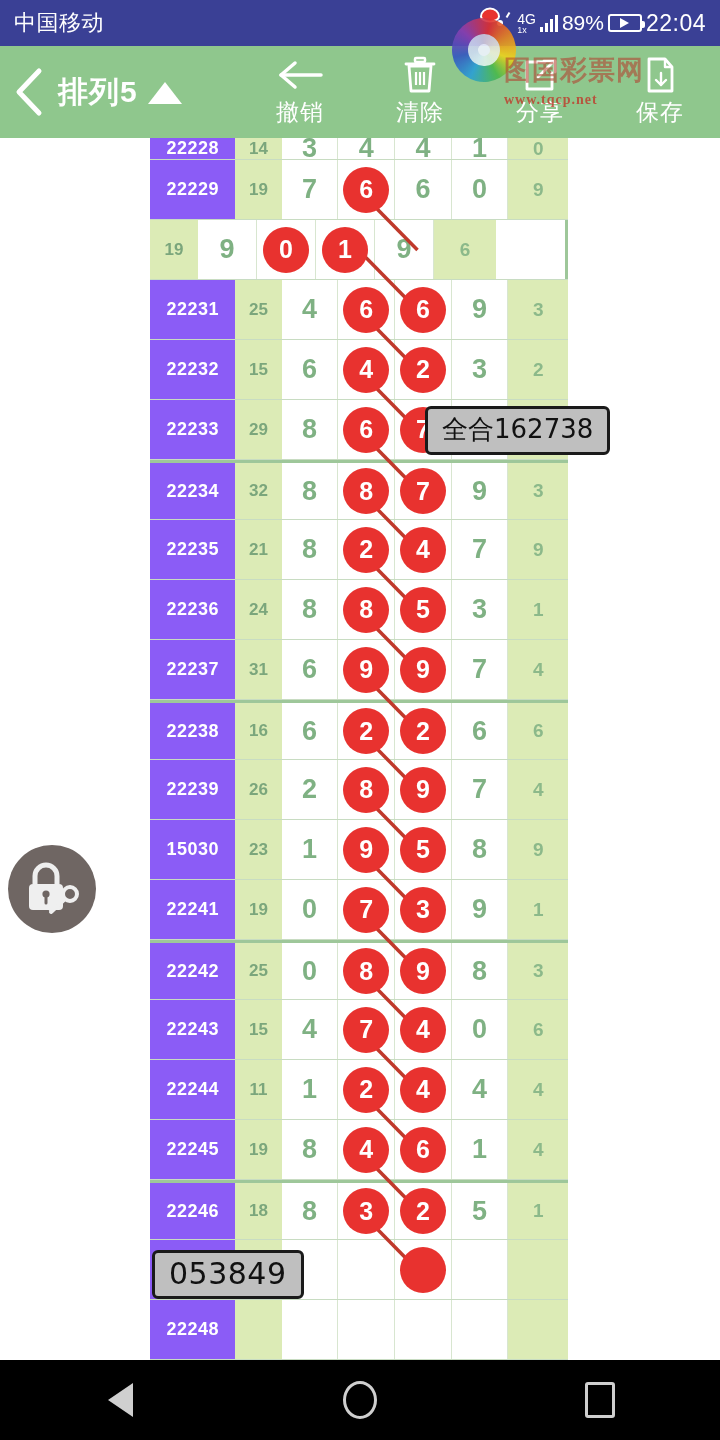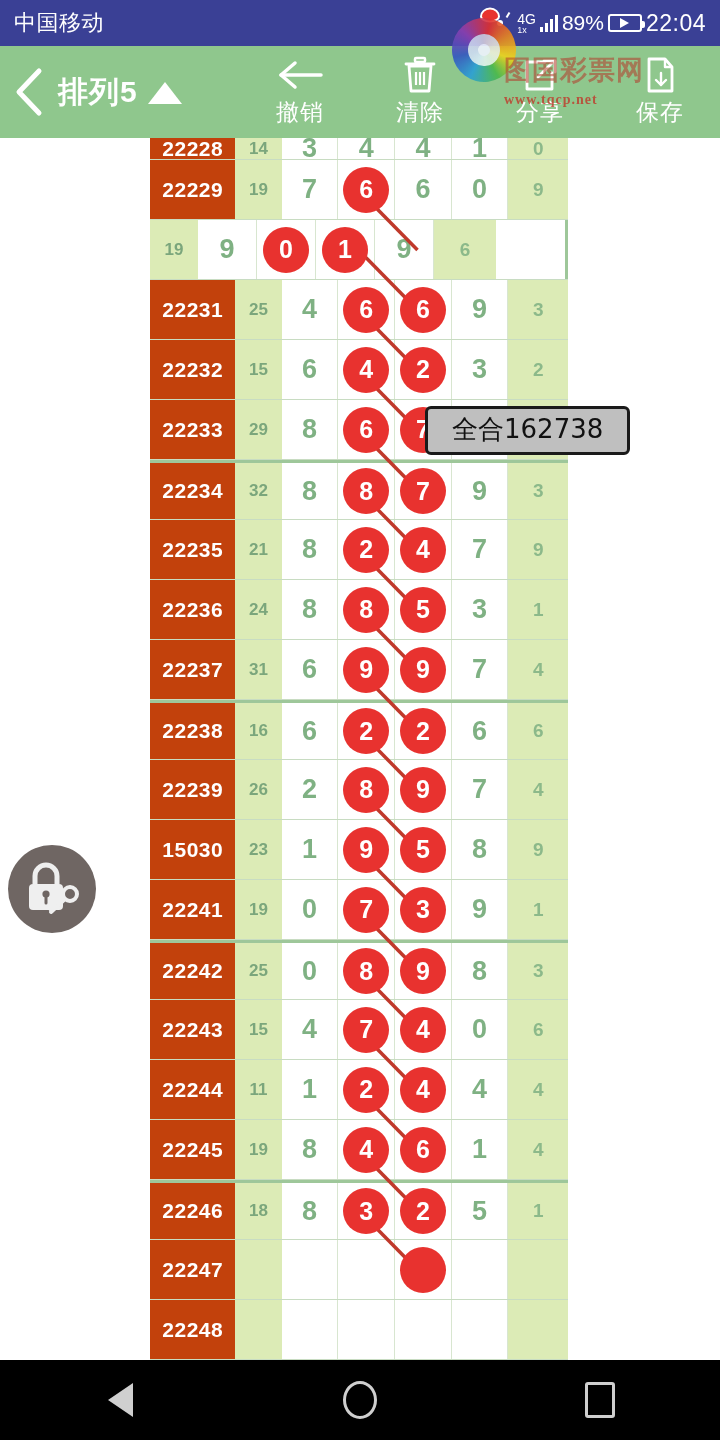--- a/index.html
+++ b/index.html
@@ -152,22 +152,22 @@
     border-bottom:1px solid #c8dcc2;
   }
   .row.thick{ border-top:3px solid #9ec79a; }
   .row.partial{ height:22px; overflow:hidden; }
   .cell{
     display:flex; align-items:center; justify-content:center;
     border-right:1px solid #d8e6d0;
     position:relative;
   }
   .c-issue{
-    width:89px; background:#c2410c; color:#ffffff;
-    font-size:21px; font-weight:bold; letter-spacing:.5px;
+    width:89px; background:#8b5cf6; color:#ffffff;
+    font-size:18px; font-weight:bold; letter-spacing:.5px;
     border-right:none;
   }
   .c-sum{
     width:48px; background:#dcebb6; color:#7ba67c;
     font-size:17px; font-weight:bold;
     border-right:none;
   }
   .c-num{
     width:59px; background:#ffffff; color:#7fb183;
     font-size:27px; font-weight:bold;
@@ -198,21 +198,21 @@
 
   
   .tip{
     position:absolute;
     background:#bfbfbf;
     border:3px solid #1a1a1a;
     border-radius:6px;
     color:#111111;
     font-size:26px;
     font-family:"DejaVu Sans",sans-serif;
-    padding:3px 24px 5px;
+    padding:3px 14px 5px;
     white-space:nowrap;
     z-index:30;
   }
   #tip-sum{ left:425px; top:268px; }
   #tip-val{ left:152px; top:1112px; font-size:30px; letter-spacing:.5px; }
 
   
   .lockbtn{
     position:absolute; left:8px; top:707px;
     width:88px;height:88px;border-radius:50%;
@@ -654,20 +654,21 @@
         <div class="cell c-sum"></div>
         <div class="cell c-num"></div>
         <div class="cell c-num"></div>
         <div class="cell c-num"></div>
         <div class="cell c-num"></div>
         <div class="cell c-last"></div>
       </div>
     </div>
 
   <div class="tip" id="tip-sum">全合162738</div>
+  <div class="tip" id="tip-val">053849</div>
 
   <div class="lockbtn">
     <svg width="62" height="58" viewBox="0 0 62 58">
       <path d="M14,24 L14,16 a11,11 0 0 1 22,0 L36,24" fill="none" stroke="#efefef" stroke-width="5"></path>
       <rect x="8" y="24" width="34" height="26" rx="4" fill="#efefef"></rect>
       <circle cx="25" cy="34" r="3.6" fill="#6f6663"></circle>
       <path d="M25,36 l0,7" stroke="#6f6663" stroke-width="3" stroke-linecap="round"></path>
       <circle cx="49" cy="34" r="7" fill="none" stroke="#efefef" stroke-width="4"></circle>
       <line x1="44" y1="39" x2="30" y2="52" stroke="#efefef" stroke-width="4" stroke-linecap="round"></line>
       <line x1="34" y1="47" x2="31" y2="44" stroke="#efefef" stroke-width="3.4" stroke-linecap="round"></line>

